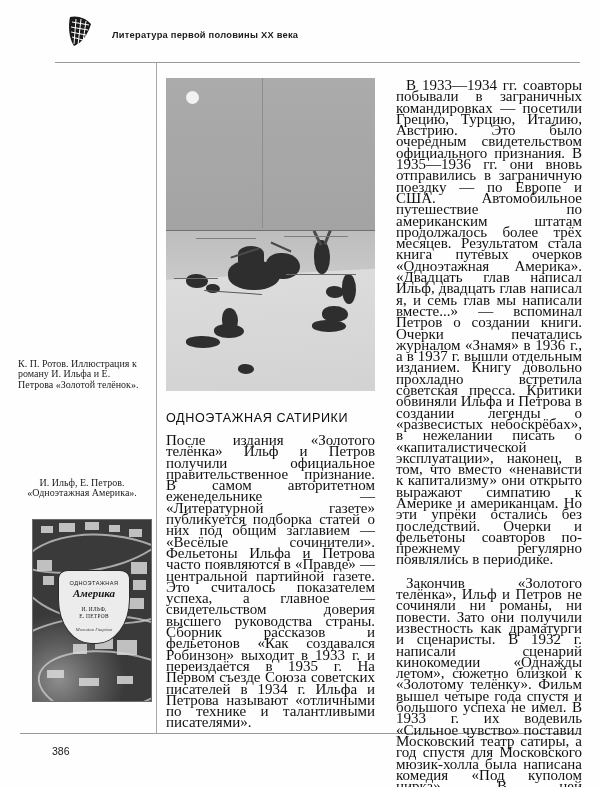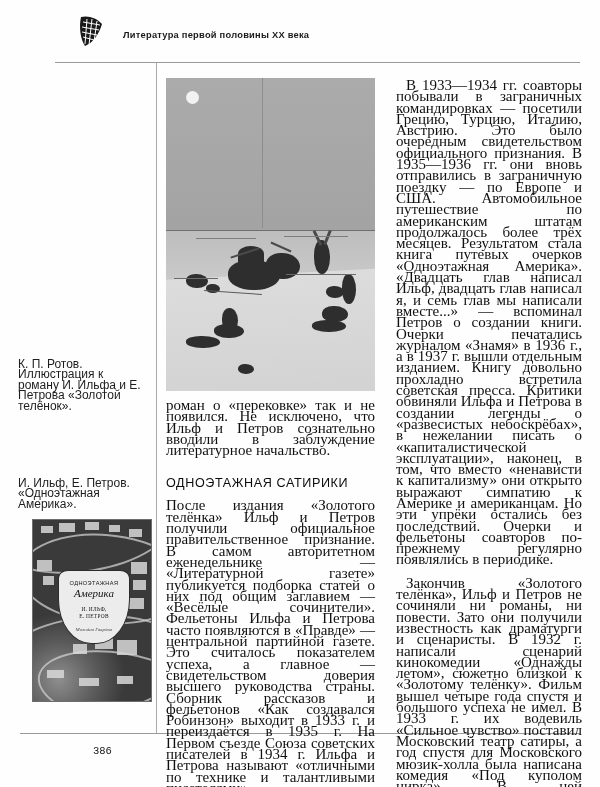--- a/index.html
+++ b/index.html
@@ -19,21 +19,21 @@
 
   .page {
     position: absolute;
     inset: 0;
     background: #fefefe;
   }
 
   
   .running-head {
     position: absolute;
-    left: 71px;
+    left: 60px;
     top: 14px;
     width: 500px;
     height: 48px;
     text-align: right;
   }
   .head-icon {
     position: absolute;
     left: 6px;
     top: 0px;
     width: 28px;
@@ -78,28 +78,28 @@
 
   
   .margin-col {
     position: absolute;
     left: 18px;
     top: 70px;
     width: 130px;
   }
   .caption {
     position: absolute;
-    font-family: Liberation Sans, sans-serif;
-    font-size: 12px;
+    font-family: Liberation Serif, serif;
+    font-size: 10px;
     line-height: 10.4px;
     color: #1d1d1d;
     width: 128px;
   }
   .caption-1 { top: 289px; }
-  .caption-2 { top: 408px; }
+  .caption-2 { top: 408px; text-align: center; }
 
   .book-cover {
     position: absolute;
     left: 14px;
     top: 449px;
     width: 118px;
     height: 181px;
     background:
       radial-gradient(ellipse 70% 45% at 22% 88%, #8e8e8e 0%, #5b5b5b 45%, #3a3a3a 80%),
       linear-gradient(#2b2b2b, #1c1c1c);
@@ -138,21 +138,21 @@
     margin-top: 9px;
     font-family: "Liberation Sans", "DejaVu Sans", sans-serif;
     font-size: 5.6px;
     letter-spacing: 0.4px;
   }
   .cv-t2 {
     margin-top: 1px;
     font-family: "Liberation Serif", "DejaVu Serif", serif;
     font-style: italic;
     font-size: 11px;
-    font-weight: 400;
+    font-weight: 700;
   }
   .cv-t3 {
     margin-top: 7px;
     font-family: "Liberation Serif", "DejaVu Serif", serif;
     font-size: 5.4px;
     line-height: 7px;
     letter-spacing: 0.3px;
   }
   .cv-t4 {
     margin-top: 7px;
@@ -260,24 +260,23 @@
     width: 186px;
   }
   .col-right p { margin: 0; text-indent: 10px; }
   .col-right p + p { margin-top: 12px; }
 
   
   .folio {
     position: absolute;
     left: 52px;
     top: 745px;
-    font-family: Liberation Mono, monospace;
+    font-family: Liberation Sans, sans-serif;
     font-size: 10.5px;
     color: #171717;
-    margin-left: 41px;
   }
 </style>
 </head>
 <body>
 
 <div class="page">
 
   <div class="running-head">
     <span class="head-icon">
       <svg viewBox="0 0 28 34" width="28" height="34" aria-hidden="true">
@@ -366,21 +365,20 @@
       <div class="ill-blob" style="left:20px;  top:258px; width:34px; height:12px;"></div>
       <div class="ill-blob" style="left:56px;  top:230px; width:16px; height:24px;"></div>
       <div class="ill-blob" style="left:72px;  top:286px; width:16px; height:10px;"></div>
       <div class="ill-line" style="left:38px;  top:214px; width:58px; height:1px; transform: rotate(4deg); background:#5a5a5a;"></div>
       <div class="ill-line" style="left:8px;   top:200px; width:44px; height:1px; background:#6a6a6a;"></div>
       <div class="ill-line" style="left:120px; top:196px; width:70px; height:1px; background:#6a6a6a;"></div>
       <div class="ill-line" style="left:30px;  top:160px; width:60px; height:1px; background:#7d7d7d;"></div>
       <div class="ill-line" style="left:118px; top:158px; width:64px; height:1px; background:#7d7d7d;"></div>
     </div>
 
-    <div class="body-text para-after-ill">роман о «перековке» так и не появился. Не исключено, что Ильф и Петров сознательно  вводили в заблуждение литературное начальство.</div>
 
     <h2 class="section-title">ОДНОЭТАЖНАЯ САТИРИКИ</h2>
 
     <div class="body-text">После издания «Золотого телёнка» Ильф и Петров получили официальное правительственное признание. В самом авторитетном еженедельнике — «Литературной газете» публикуется подборка статей о них под общим заглавием — «Весёлые сочинители». Фельетоны Ильфа и Петрова часто появляются в «Правде» — центральной партийной газете. Это считалось показателем успеха, а главное — свидетельством доверия высшего руководства страны. Сборник рассказов и фельетонов «Как создавался Робинзон» выходит в 1933 г. и переиздаётся в 1935 г. На Первом съезде Союза советских писателей в 1934 г. Ильфа и Петрова называют «отличными по технике и талантливыми писателями».</div>
   </div>
 
   <div class="col-right body-text">
     <p>В 1933—1934 гг. соавторы побывали в заграничных командировках — посетили Грецию, Турцию, Италию, Австрию. Это было очередным свидетельством официального признания. В 1935—1936 гг. они вновь отправились в заграничную поездку — по Европе и США. Автомобильное путешествие по американским штатам продолжалось более трёх месяцев. Результатом стала книга путевых очерков «Одноэтажная Америка». «Двадцать глав написал Ильф, двадцать глав написал я, и семь глав мы написали вместе...» — вспоминал Петров о создании книги. Очерки печатались журналом «Знамя» в 1936 г., а в 1937 г. вышли отдельным изданием. Книгу довольно прохладно встретила советская пресса. Критики обвиняли Ильфа и Петрова в создании легенды о «развесистых небоскрёбах», в нежелании писать о «капиталистической эксплуатации», наконец, в том, что вместо «ненависти к капитализму» они открыто выражают симпатию к Америке и американцам. Но эти упрёки остались без последствий. Очерки и фельетоны соавторов по-прежнему регулярно появлялись в периодике.</p>
     <p>Закончив «Золотого телёнка», Ильф и Петров не сочиняли ни романы, ни повести. Зато они получили известность как драматурги и сценаристы. В 1932 г. написали сценарий кинокомедии «Однажды летом», сюжетно близкой к «Золотому телёнку». Фильм вышел четыре года спустя и большого успеха не имел. В 1933 г. их водевиль «Сильное чувство» поставил Московский театр сатиры, а год спустя для Московского мюзик-холла была написана комедия «Под куполом цирка». В ней использовались сюжеты нескольких ранее опубликованных фельетонов. По мотивам комедии создан сценарий фильма «Цирк». Он вышел на экраны в 1936 г. Однако Ильф и Петров потребовали, чтобы в титрах не было их фамилий, поскольку режиссёр сильно исказил сценарий. В январе 1935 г. журнал «Театр и драматургия» напечатал комедию «Богатая невеста» — типично советскую пропагандистскую пьесу о</p>
   </div>

